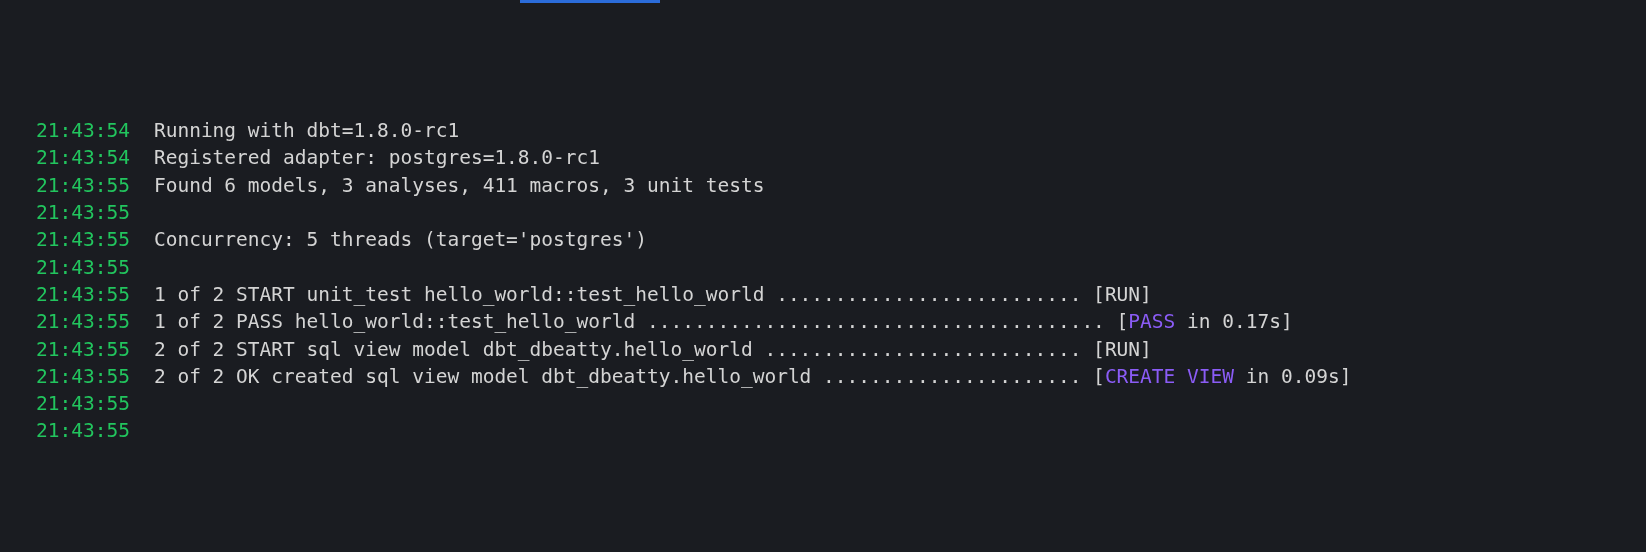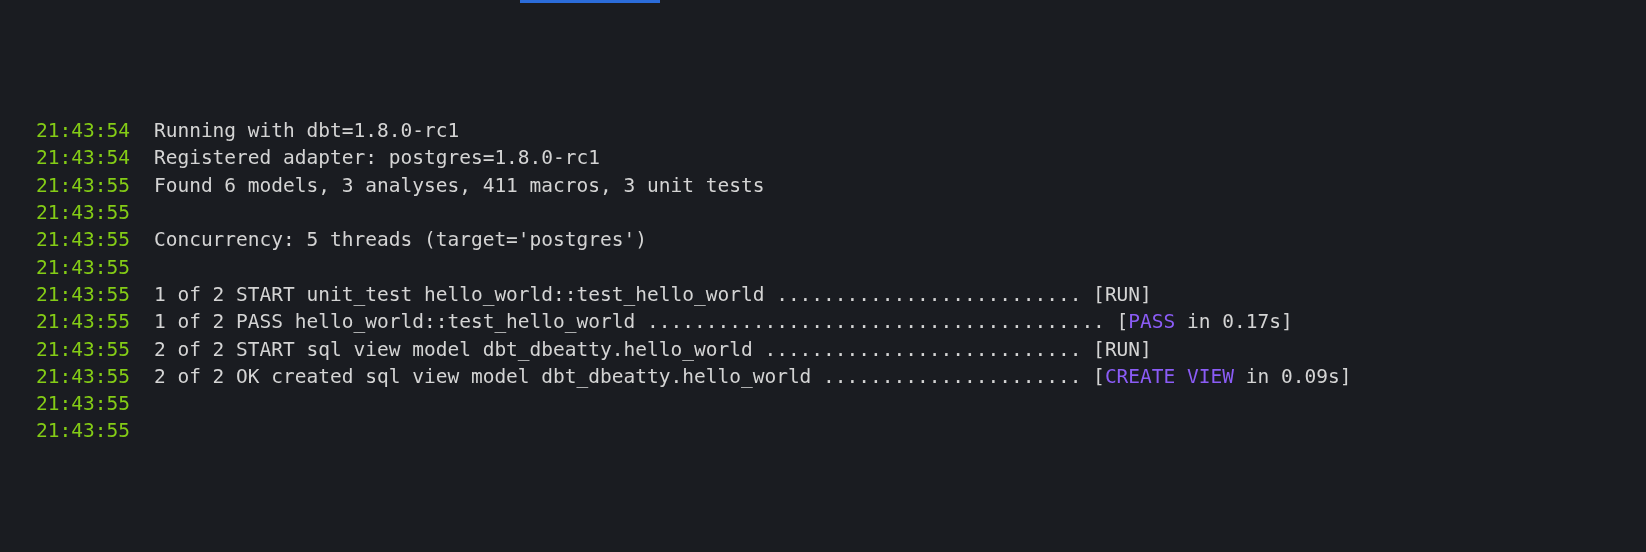--- a/index.html
+++ b/index.html
@@ -46,21 +46,21 @@
     }
     .prompt-text {
       color: #d4d4d4;
       font-weight: 500;
     }
     .log-line {
       display: flex;
       padding-left: 36px;
     }
     .ts {
-      color: #84cc16;
+      color: #22c55e;
       margin-right: 24px;
     }
     .msg {
       color: #d4d4d4;
       text-align: right;
     }
     .green {
       color: #8b5cf6;
     }
   </style>

